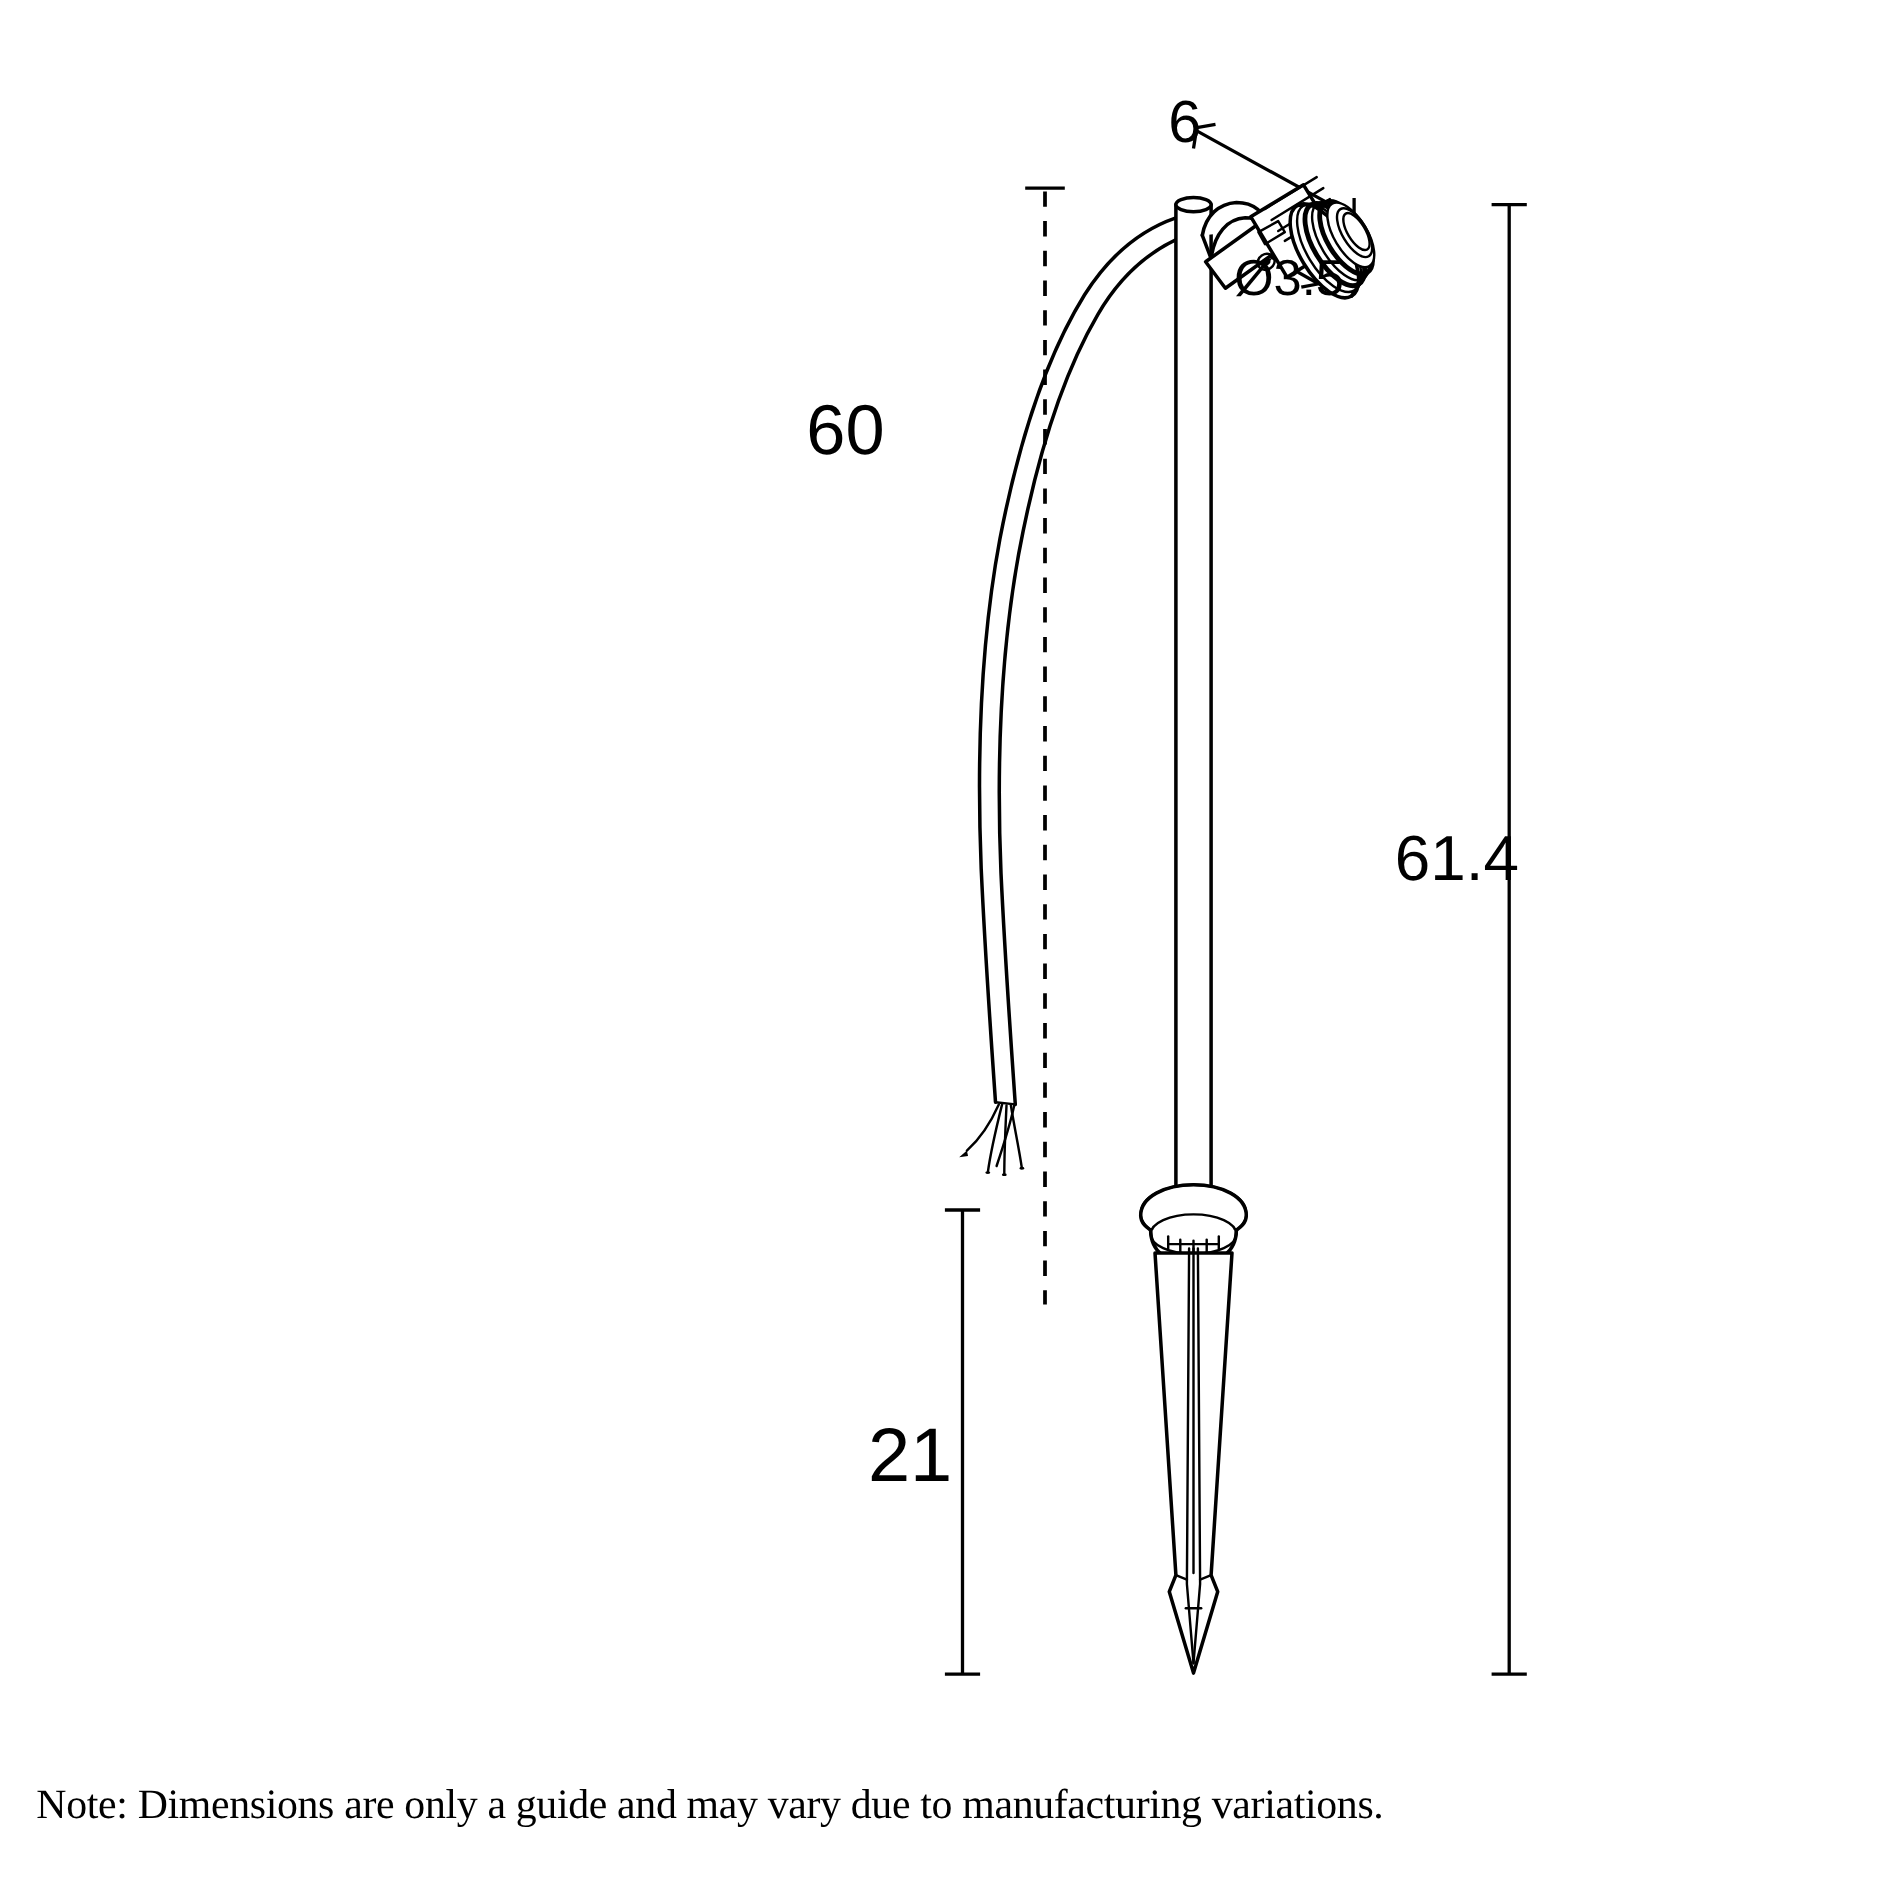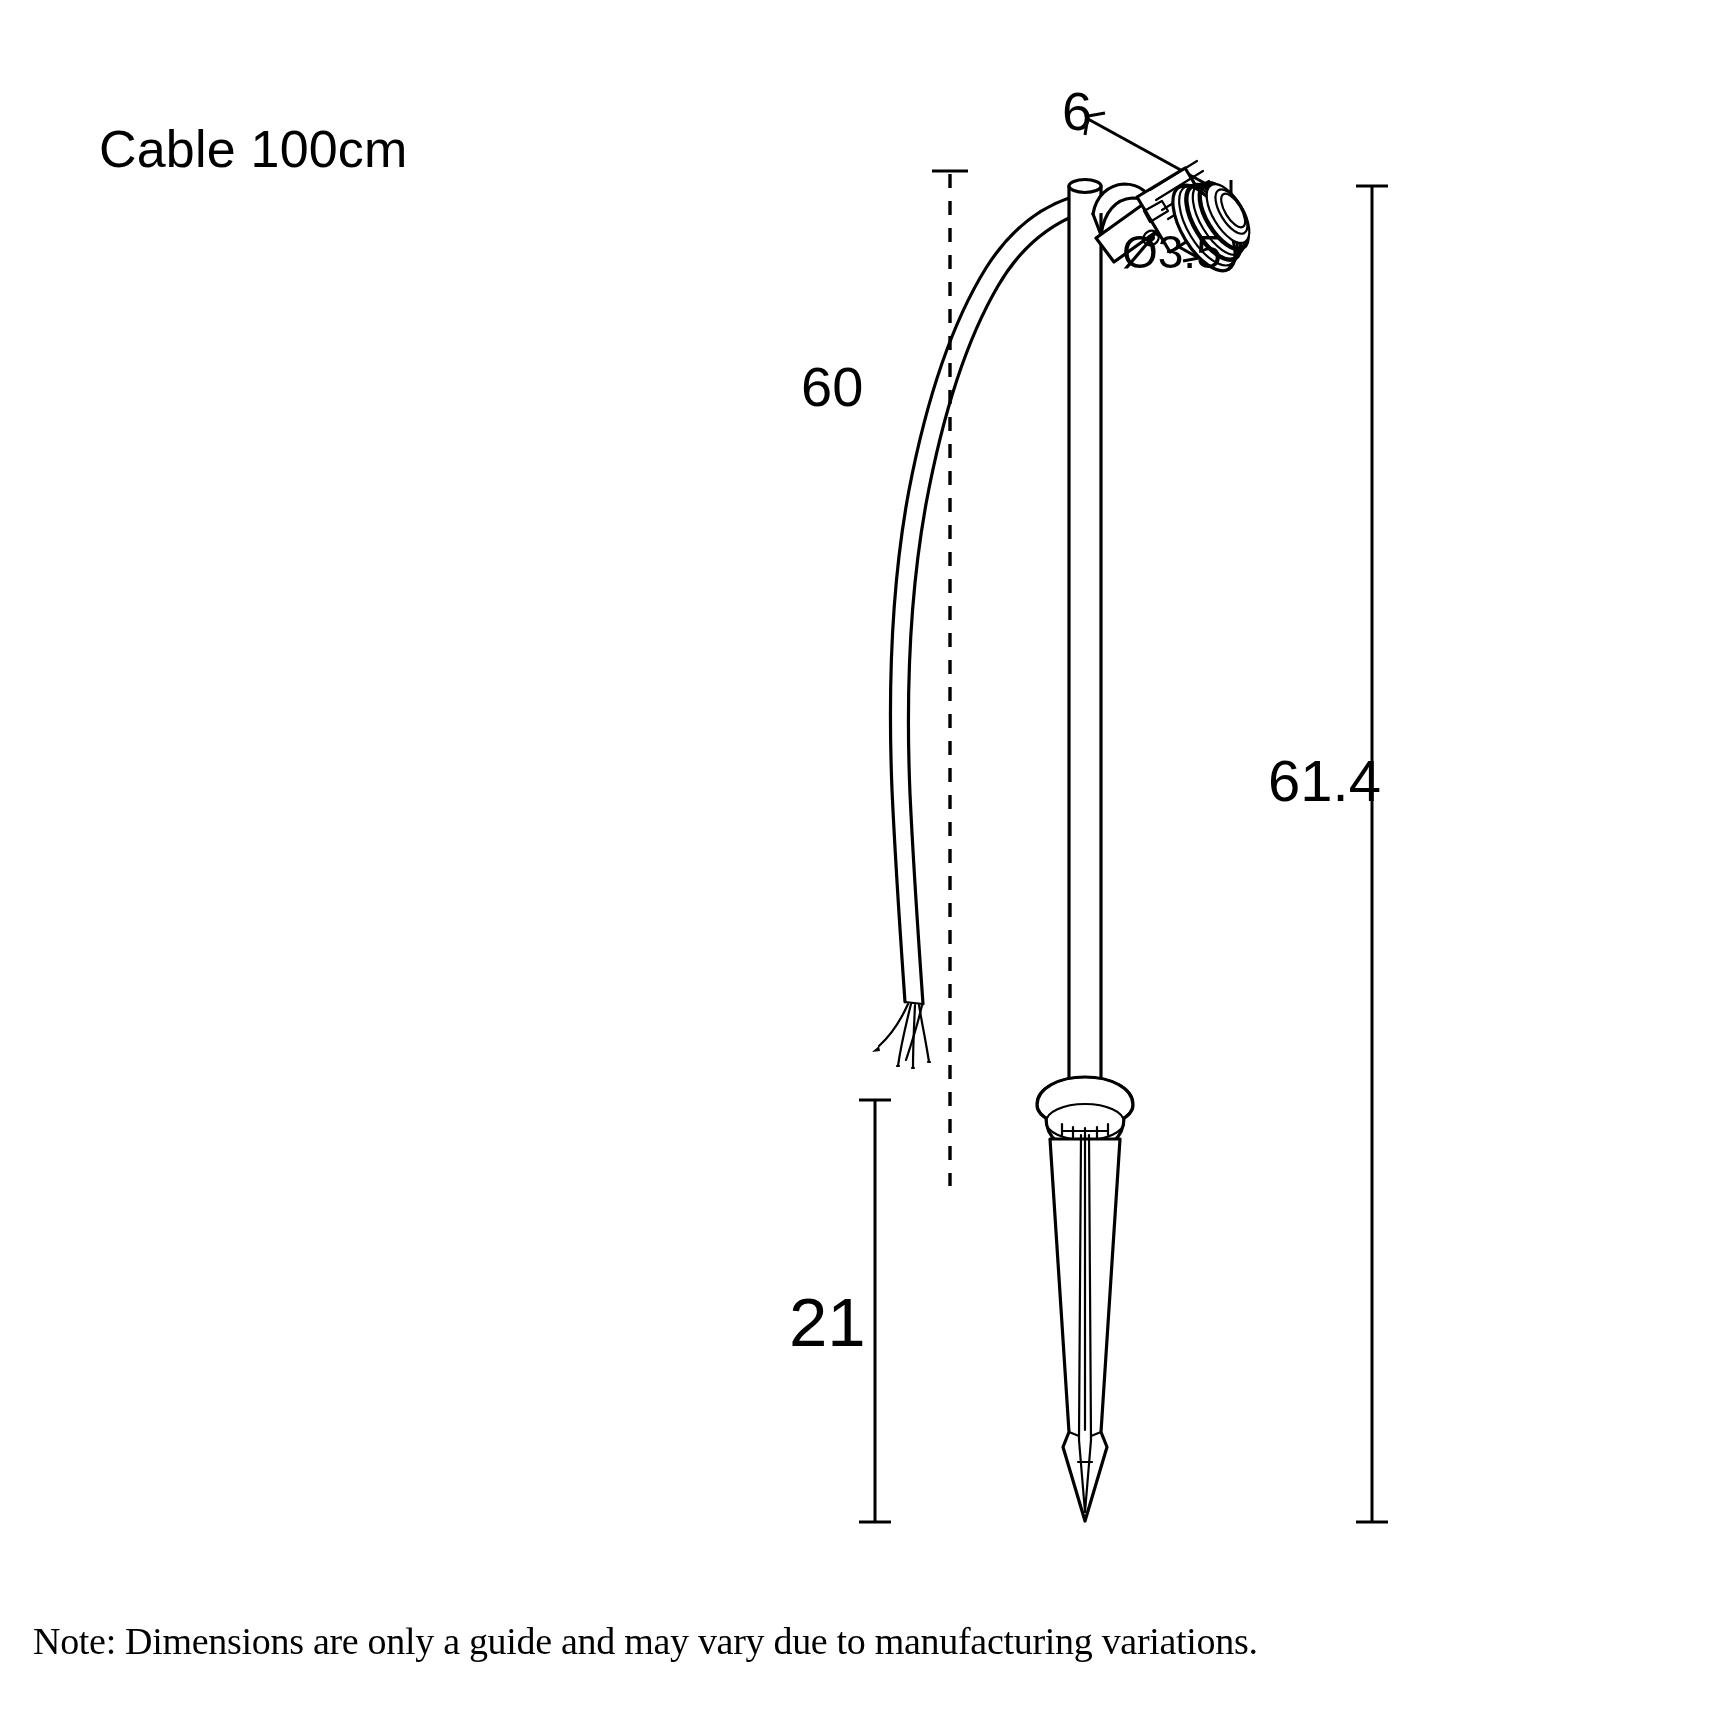--- a/index.html
+++ b/index.html
@@ -33,22 +33,22 @@
   }
   #dim-6{
     left:1062px; top:84px;
     font-size:54px;
   }
   #dim-d35{
     left:1122px; top:229px;
     font-size:46px;
   }
   #dim-60{
-    left:801px; top:359px;
-    font-size:56px;
+    left:733px; top:359px;
+    font-size:64px;
   }
   #dim-815{
     left:1268px; top:752px;
     font-size:58px;
   }
   #dim-21{
     left:789px; top:1288px;
     font-size:69px;
   }
   #note{
@@ -228,21 +228,20 @@
 
         <path class="lnt" d="M 1069 1432 L 1079 1436"></path>
         <path class="lnt" d="M 1101 1432 L 1091 1436"></path>
 
         <path class="lnt" d="M 1078 1462 L 1092 1462"></path>
       </g>
     </g>
 
   </svg>
 
-  <div class="txt" id="cable-label">Cable 100cm</div>
 
   <div class="txt" id="dim-6">6</div>
 
   <div class="txt" id="dim-d35">Ø3.5</div>
 
   <div class="txt" id="dim-60">60</div>
 
   <div class="txt" id="dim-815">61.4</div>
 
   <div class="txt" id="dim-21">21</div>

